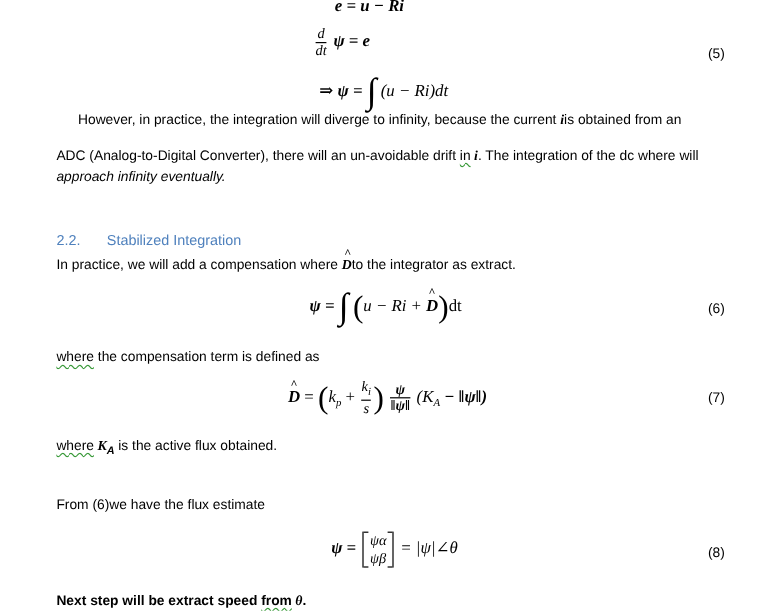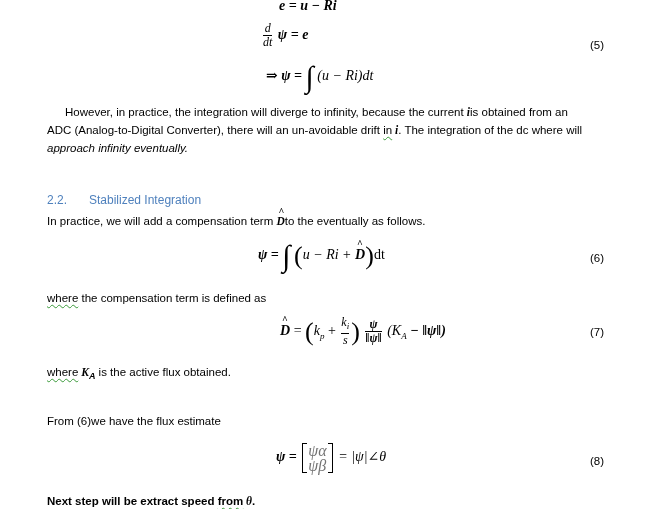--- a/index.html
+++ b/index.html
@@ -15,21 +15,21 @@
   .squig { text-decoration:underline wavy #3a9a3a; text-decoration-thickness:1px; text-underline-offset:2px; }
   .frac { display:inline-block; vertical-align:middle; text-align:center; margin:0 2px; }
   .frac span { display:block; font-size:12px; line-height:13px; }
   .frac .top { border-bottom:1px solid #000; }
   .integral { font-size:30px; vertical-align:middle; font-style:italic; line-height:1; }
   .bigparen { font-size:26px; vertical-align:middle; line-height:1; }
   .matrix { display:inline-block; vertical-align:middle; border-left:1.5px solid #000; border-right:1.5px solid #000; padding:0 5px; margin:0 2px; position:relative; }
   .matrix:before, .matrix:after { content:""; position:absolute; top:0; bottom:0; width:4px; border-top:1.5px solid #000; border-bottom:1.5px solid #000; }
   .matrix:before { left:0; }
   .matrix:after { right:0; }
-  .matrix span { display:block; font-size:16px; line-height:15px; font-style:italic; color:#737373; }
+  .matrix span { display:block; font-size:12px; line-height:15px; font-style:italic; color:#000000; }
   .hatD { position:relative; display:inline-block; }
   .hatD:before { content:"^"; position:absolute; top:-9px; left:2px; font-size:10px; font-style:normal; }
   sub { font-size:9px; }
 </style>
 </head>
 <body>
 
 <div class="math" style="left:279px; top:-2px;">
   <span class="bold">e = u − Ri</span>
 </div>
@@ -40,49 +40,49 @@
   </span>
   <span class="bold">ψ = e</span>
 </div>
 <div class="math" style="left:266px; top:62px;text-align:center;">
   <span class="bold">⇒ ψ =</span>
   <span class="integral">∫</span>
   <span class="it">(u − Ri)dt</span>
 </div>
 <div class="eqno" style="top:39px;">(5)</div>
 
-<div class="txt" style="top:103px;padding-left:18px;">
+<div class="txt" style="top:91px;padding-left:18px;">
   <span>However, in practice, the integration will diverge to infinity, because the current </span><span class="math-inline bold" style="font-family:'Liberation Serif',serif;">i</span><span>is obtained from an</span>
 </div>
 <div class="txt" style="top:121px;">
   <span>ADC (Analog-to-Digital Converter), there will an un-avoidable drift </span><span class="squig">in</span><span class="bold" style="font-family:'Liberation Serif',serif;"> i</span><span>. The integration of the dc where will</span>
 </div>
 <div class="txt" style="top:139px;font-style:italic;">approach infinity eventually.</div>
 
 <div class="heading">
   <span class="num">2.2.</span><span>Stabilized Integration</span>
 </div>
 
 <div class="txt" style="top:212px;">
-  <span>In practice, we will add a compensation term </span><span class="bold hatD" style="font-family:'Liberation Serif',serif;">D</span><span>to the eventually as follows.</span>
+  <span>In practice, we will add a compensation where </span><span class="bold hatD" style="font-family:'Liberation Serif',serif;">D</span><span>to the integrator as extract.</span>
 </div>
 
 <div class="math" style="left:258px; top:241px;">
   <span class="bold">ψ =</span>
   <span class="integral">∫</span>
   <span class="bigparen">(</span><span class="it">u − Ri +</span>
   <span class="bold hatD">D</span><span class="bigparen">)</span><span>dt</span>
 </div>
 <div class="eqno" style="top:252px;">(6)</div>
 
 <div class="txt" style="top:289px;">
   <span class="squig">where</span><span> the compensation term is defined as</span>
 </div>
 
-<div class="math" style="left:240px; top:316px;margin-left:40px;">
+<div class="math" style="left:240px; top:316px;">
   <span class="bold hatD">D</span>
   <span>=</span>
   <span class="bigparen">(</span><span class="it">k</span><sub class="it">p</sub>
   <span>+</span>
   <span class="frac">
     <span class="top it"><span style="display:inline">k</span><sub>i</sub></span>
     <span class="it">s</span>
   </span><span class="bigparen">)</span>
   <span class="frac">
     <span class="top bold">ψ</span>

